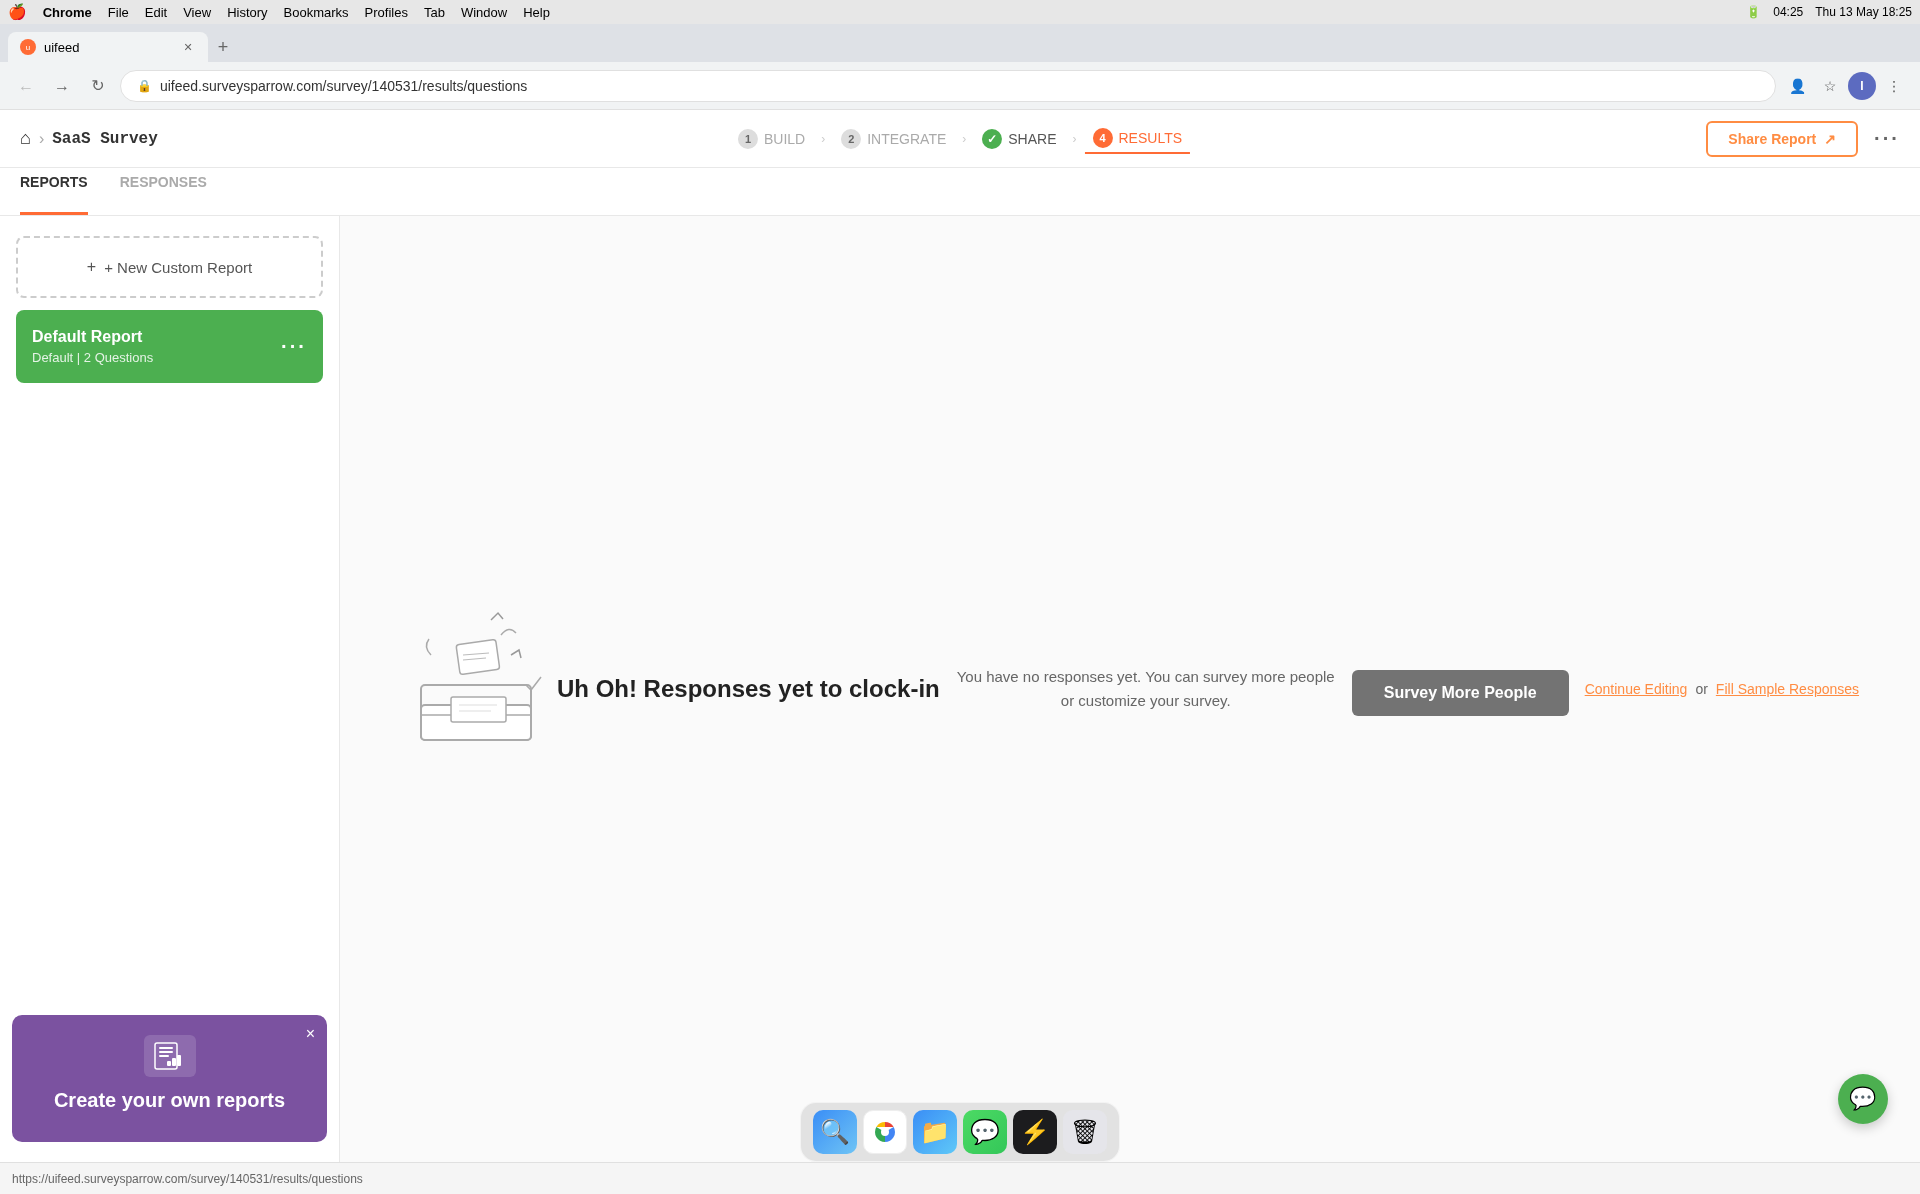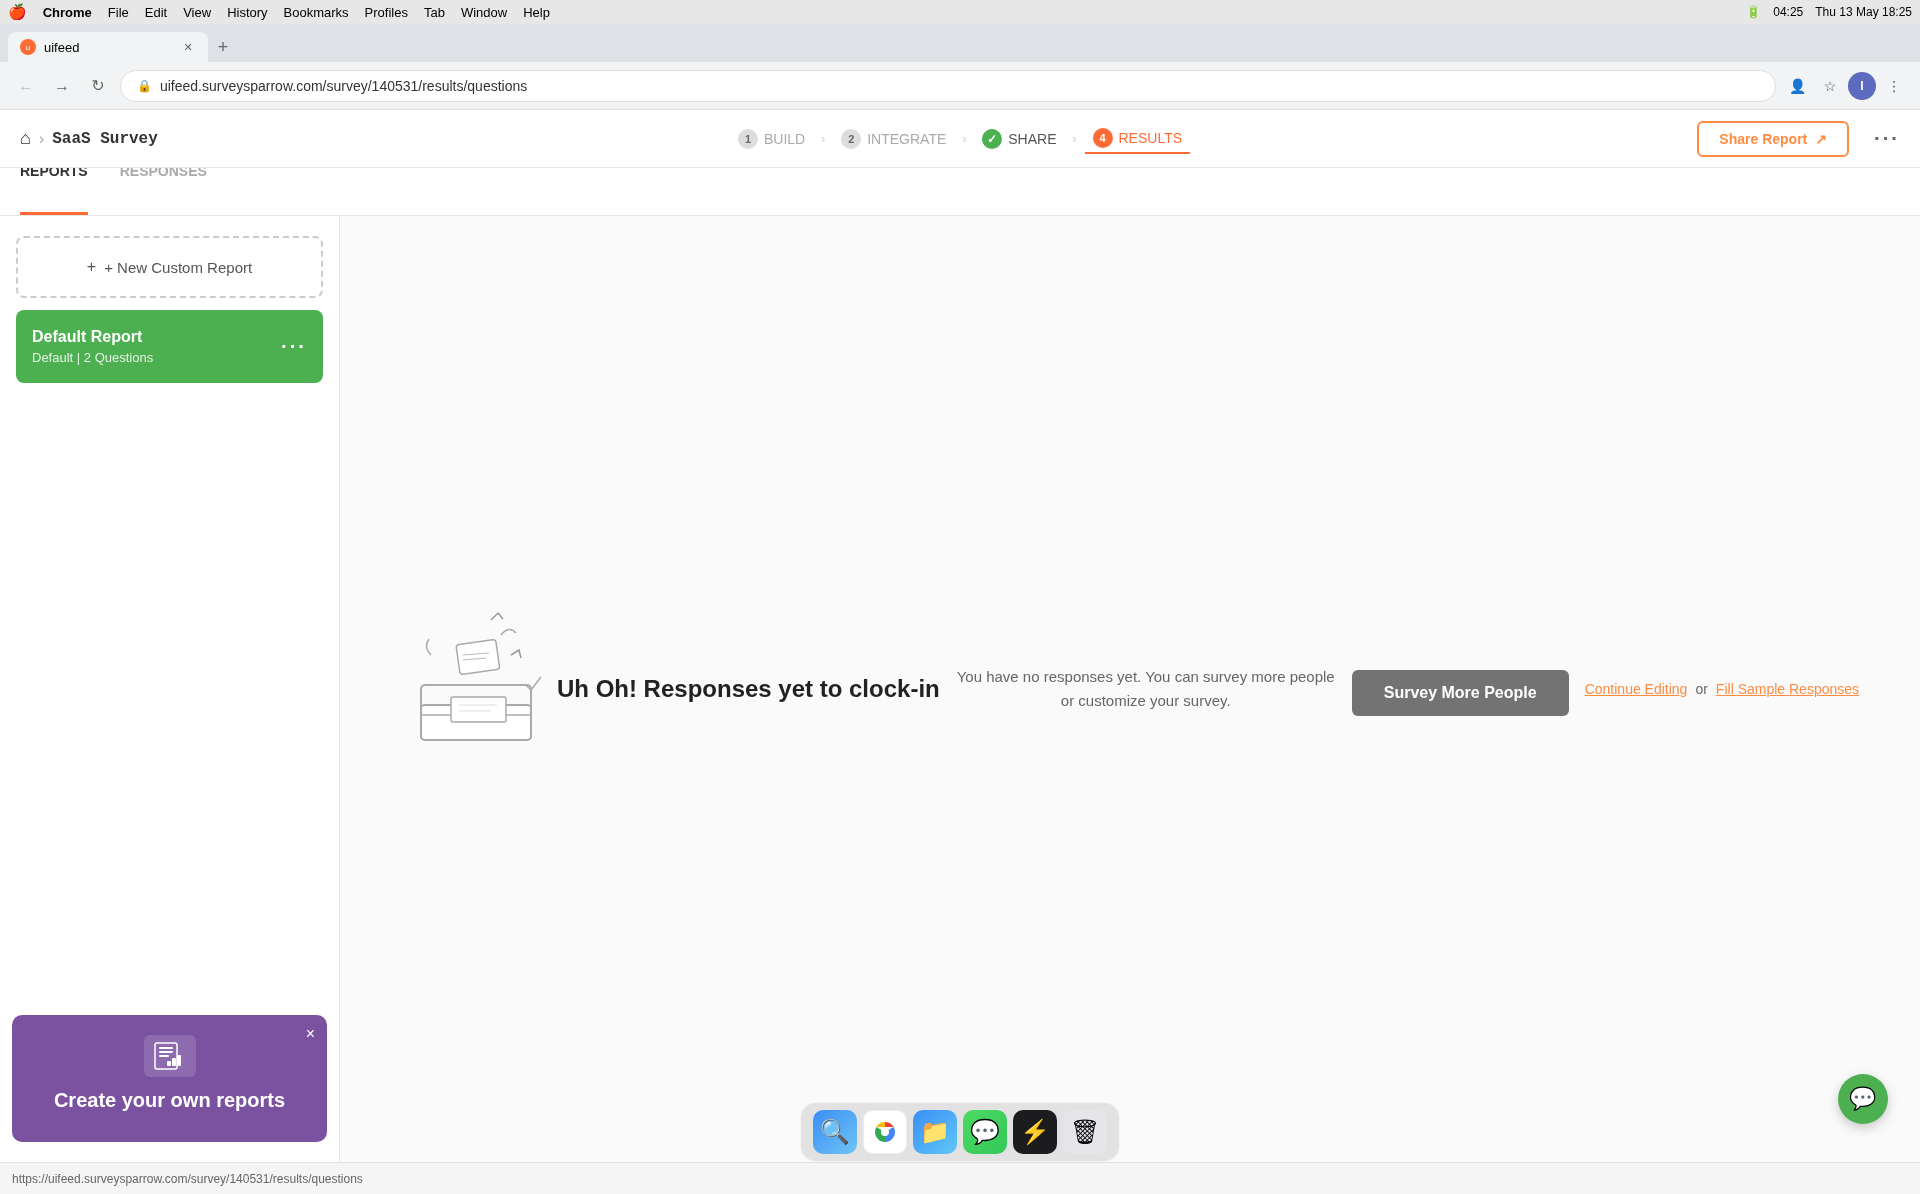--- a/index.html
+++ b/index.html
@@ -116,20 +116,21 @@
       height: 48px;
       display: flex;
       align-items: flex-end;
       padding: 0 20px;
       border-bottom: 1px solid #e8e8e8;
       gap: 32px;
     }
     .tab-item {
       height: 52px;
       display: flex;
+      align-items: center;
       font-size: 14px;
       font-weight: 600;
       cursor: pointer;
       color: #aaa;
       border-bottom: 3px solid transparent;
       padding-bottom: 12px;
     }
     .tab-item.active { color: #333; border-bottom: 3px solid #ff6b35; }
 
     
@@ -367,21 +368,21 @@
     <div class="step completed">
       <div class="step-num">✓</div>
       <span>SHARE</span>
     </div>
     <span class="step-sep">›</span>
     <div class="step active">
       <div class="step-num">4</div>
       <span>RESULTS</span>
     </div>
   </div>
-  <div style="margin-left:auto;display:flex;align-items:center;gap:25px;">
+  <div style="margin-left:auto;display:flex;align-items:center;gap:16px;">
     <button class="share-report-btn">
       <span>Share Report</span>
       <span>↗</span>
     </button>
     <span class="header-more">···</span>
   </div>
 </div>
 
 <div class="tabs-bar">
   <div class="tab-item active">

